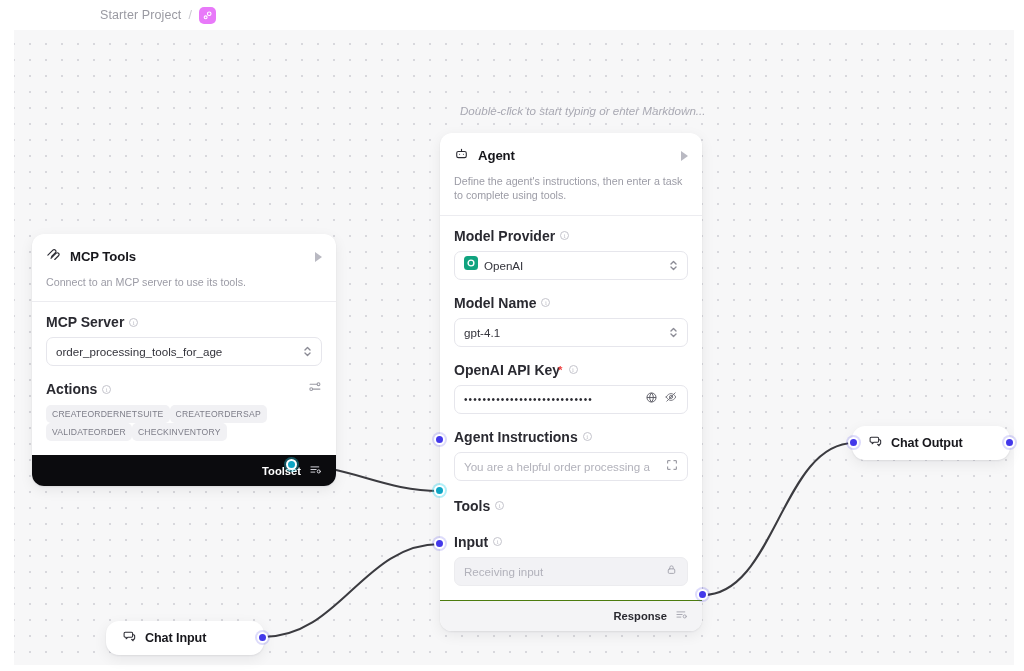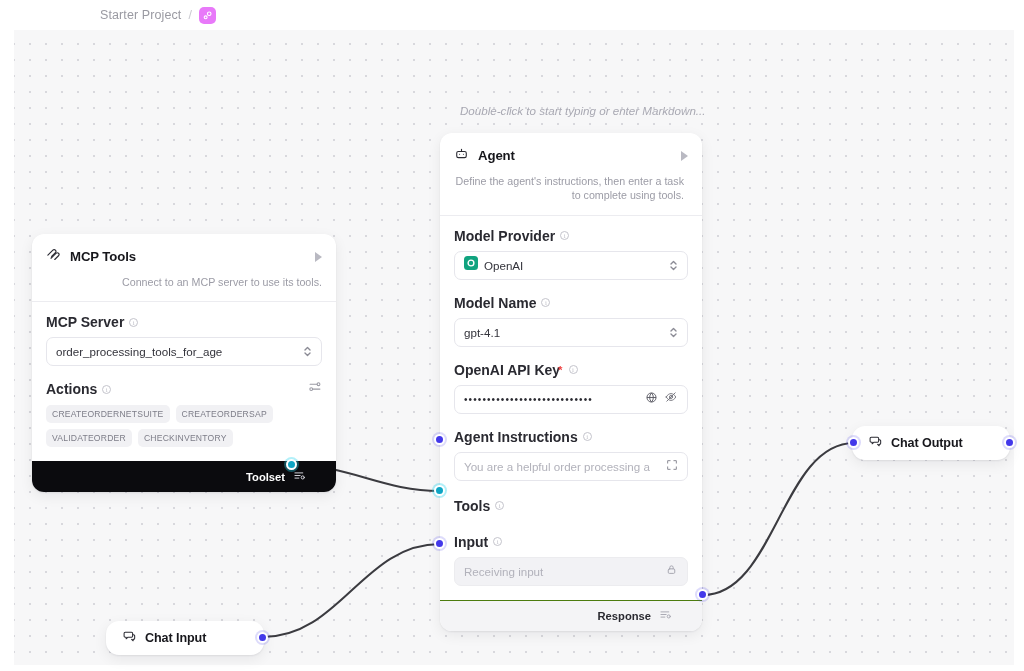--- a/index.html
+++ b/index.html
@@ -58,21 +58,21 @@
   .edge-path { fill: none; stroke: #3b3b40; stroke-width: 2; }
 
   
   .node {
     position: absolute;
     background: #ffffff;
     border-radius: 12px;
     box-shadow: 0 1px 2px rgba(16,18,32,.07), 0 4px 14px rgba(16,18,32,.07);
     z-index: 10;
   }
-  .node-head { padding: 13px 14px 0 14px; text-align: right; }
+  .node-head { padding: 13px 14px 0 14px; }
   .node-head-row { display: flex; align-items: center; gap: 9px; }
   .node-title { font-size: 13.2px; font-weight: bold; color: #17171c; letter-spacing: -.1px; }
   .play-tri {
     margin-left: auto; width: 0; height: 0;
     border-left: 7px solid transparent;
     border-top: 5px solid transparent; border-bottom: 5px solid transparent;
     border-left-color: #b9b9c2;
   }
   .node-sub {
     font-size: 10.7px; color: #9c9ca6; line-height: 1.35;
@@ -95,31 +95,31 @@
 
   .input-box {
     height: 29px; border: 1px solid #e6e6ec; border-radius: 7px;
     background: #fff; display: flex; align-items: center;
     padding: 0 9px; gap: 6px;
   }
   .input-text { font-size: 11.6px; color: #33333b; flex: 1; overflow: hidden; white-space: nowrap; }
   .input-ph { font-size: 11.6px; color: #b2b2bb; flex: 1; overflow: hidden; white-space: nowrap; }
   .stepper { display: flex; flex-direction: column; align-items: center; gap: 2px; color: #8b8b95; }
 
-  .pill-wrap { display: flex; flex-wrap: wrap; gap: 6px; margin-top: 2px; }
+  .pill-wrap { display: flex; flex-wrap: wrap; margin-top: 2px; }
   .pill {
     background: #f1f1f4; color: #7d7d88; border-radius: 5px;
     font-size: 8.6px; letter-spacing: .2px; padding: 4px 6px;
   }
 
   .dots-mask { letter-spacing: 1.1px; font-size: 10px; color: #2a2a31; flex: 1; overflow: hidden; white-space: nowrap; }
 
   .node-footer {
     display: flex; align-items: center; justify-content: flex-end;
-    gap: 8px; padding: 0 30px; height: 31px;
+    gap: 8px; padding: 0 14px; height: 31px;
     border-bottom-left-radius: 12px; border-bottom-right-radius: 12px;
   }
   .footer-dark { background: #0b0b0e; }
   .footer-dark .footer-label { color: #ffffff; }
   .footer-light { background: #f4f4f6; border-top: 1px solid #4d7c0f; }
   .footer-light .footer-label { color: #2a2a31; }
   .footer-label { font-size: 11.2px; font-weight: bold; }
 
   
   .handle {

